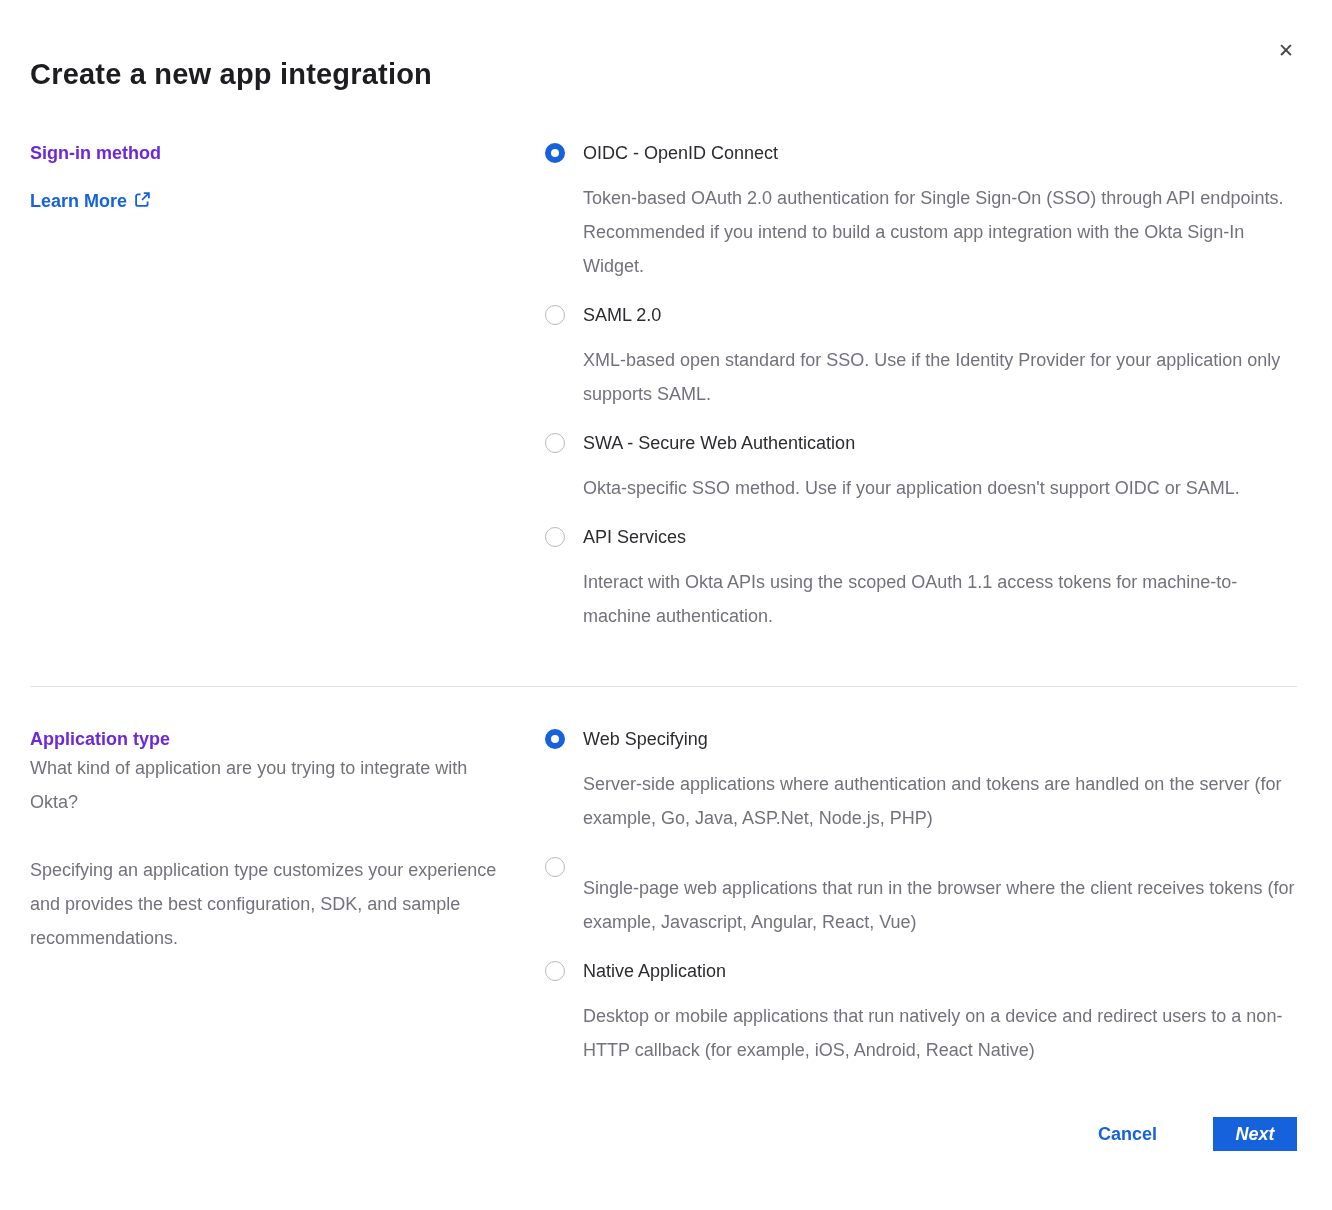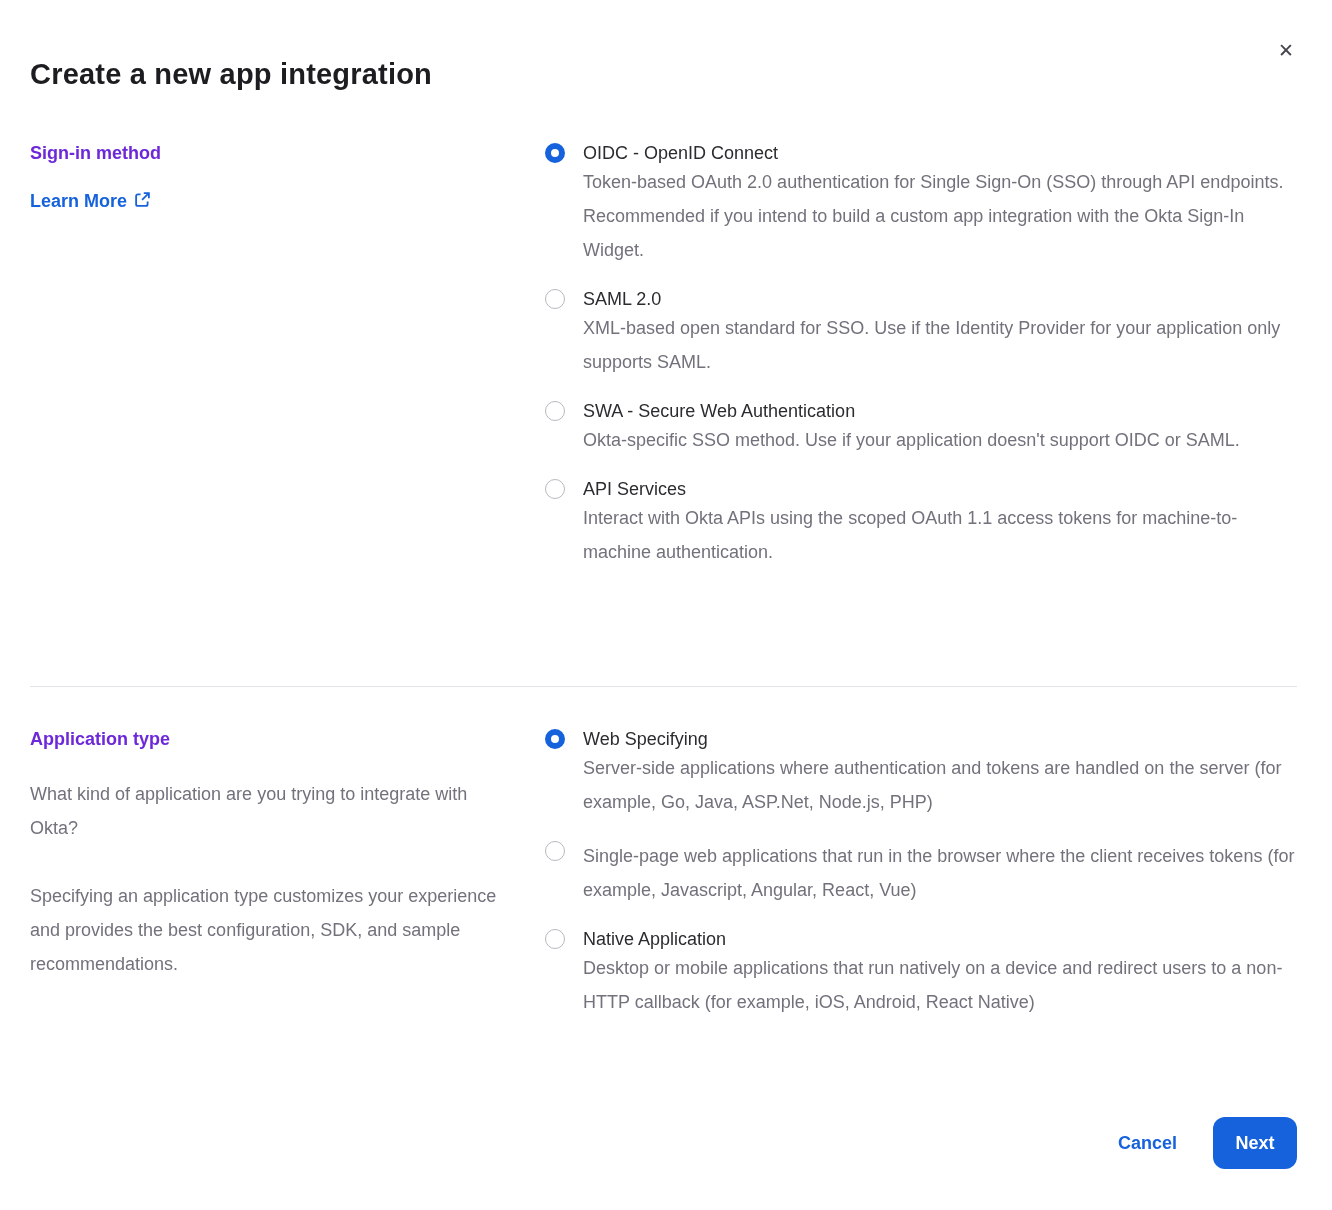--- a/index.html
+++ b/index.html
@@ -43,21 +43,21 @@
   }
   .learn-more {
     margin-top:26px;
     display:inline-flex; align-items:flex-start; gap:7px;
     font-size:18px; font-weight:700; color:#1662dd;
     text-decoration:none; cursor:pointer;
   }
   .left-para {
     font-size:18px; line-height:34px; color:#72727c;
   }
-  .left-para.first { margin-top:26px; }
+  .left-para.first { }
   .left-para.second { margin-top:34px; }
 
   .radio-option {
     display:flex; align-items:flex-start;
     margin-bottom:20px; cursor:pointer;
   }
   .radio-circle {
     flex:0 0 20px; width:20px; height:20px;
     border-radius:50%;
     border:1.5px solid #b9b9c0;
@@ -65,45 +65,45 @@
     margin-top:2px; margin-right:18px;
   }
   .radio-option.selected .radio-circle {
     border:6px solid #1662dd;
   }
   .option-body { flex:1; }
   .option-title {
     font-size:18px; line-height:24px; color:#2c2c30;
   }
   .option-desc {
-    margin-top:0;
+    margin-top:16px;
     font-size:18px; line-height:34px; color:#72727c;
     max-width:714px;
   }
 
   .divider {
     position:absolute; top:686px; left:30px; right:35px;
     border:none; border-top:1px solid #e3e3e8; height:0;
   }
 
   .footer {
     position:absolute; top:1117px; right:35px;
-    display:flex; align-items:center; gap:36px;
+    display:flex; align-items:center; gap:56px;
   }
   .cancel-link {
     font-size:18px; font-weight:700; color:#1662dd;
     background:none; border:none; cursor:pointer;
     font-family:"Liberation Sans", sans-serif;
   }
   .next-btn {
-    min-width:84px; height:52px; padding:0 20px;
+    min-width:84px; height:34px; padding:0 20px;
     background:#1662dd; color:#ffffff;
     font-size:18px; font-weight:700;
     font-family:"Liberation Sans", sans-serif;
-    border:none; border-radius:12px; cursor:pointer;
+    border:none; border-radius:0; cursor:pointer;font-style:italic;
   }
   .ext-icon svg { display:block; }
 </style>
 </head>
 <body>
 
 <div class="dialog">
 
   <button class="close-btn">✕</button>
 

